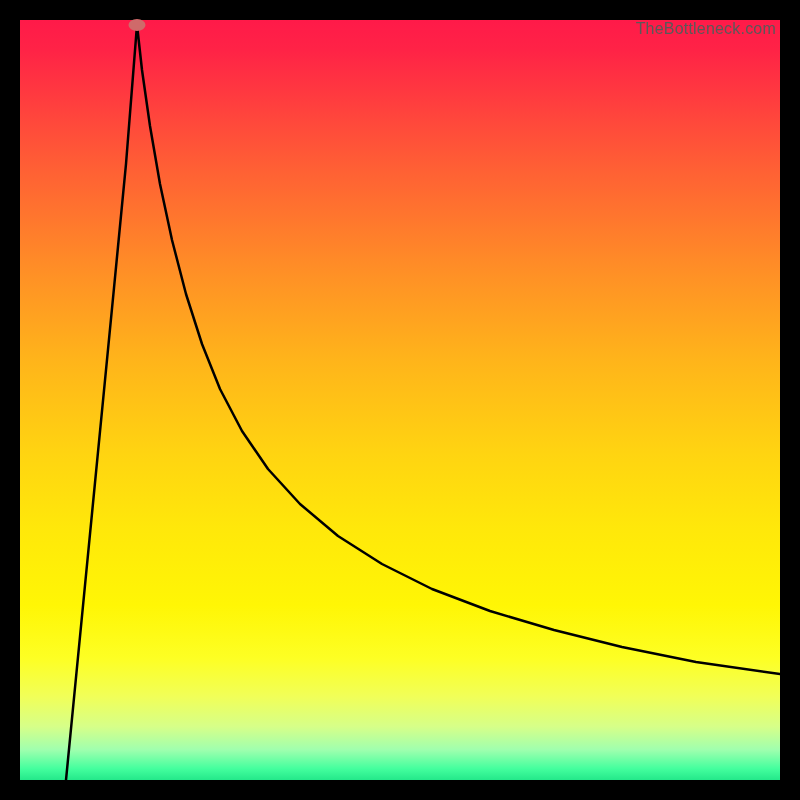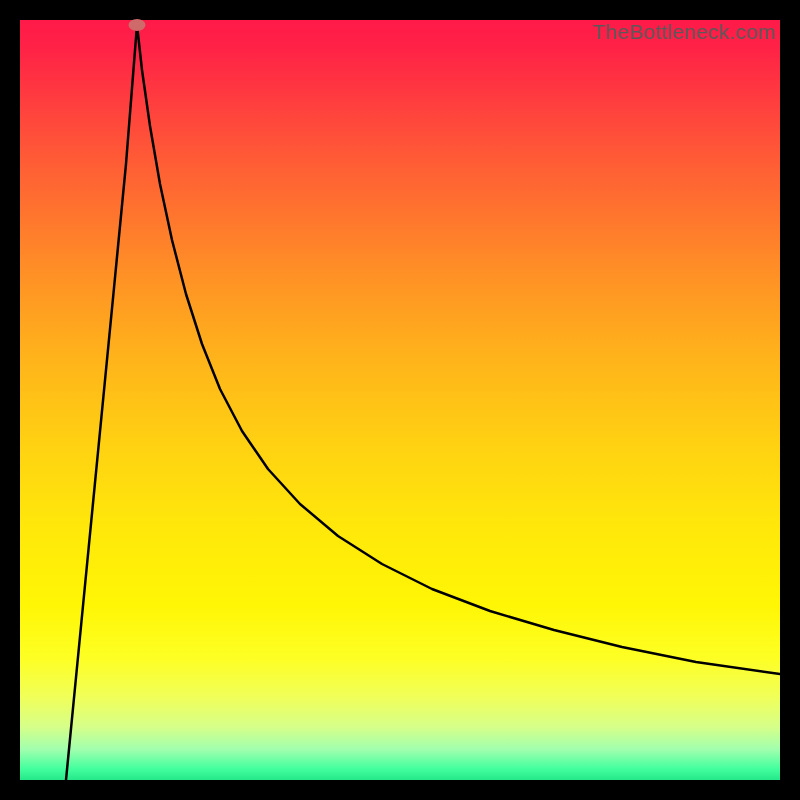--- a/index.html
+++ b/index.html
@@ -31,21 +31,21 @@
       #d6ff89 93%,
       #a0ffae 96%,
       #44ff9e 98.5%,
       #24e88a 100%);
   }
   .watermark {
     position: absolute;
     top: 0px;
     right: 4px;
     color: #595959;
-    font-size: 21px;
+    font-size: 16px;
     font-weight: 400;
     letter-spacing: 0.2px;
     user-select: none;
   }
   svg.curve {
     position: absolute;
     left: 0;
     top: 0;
     width: 760px;
     height: 760px;

